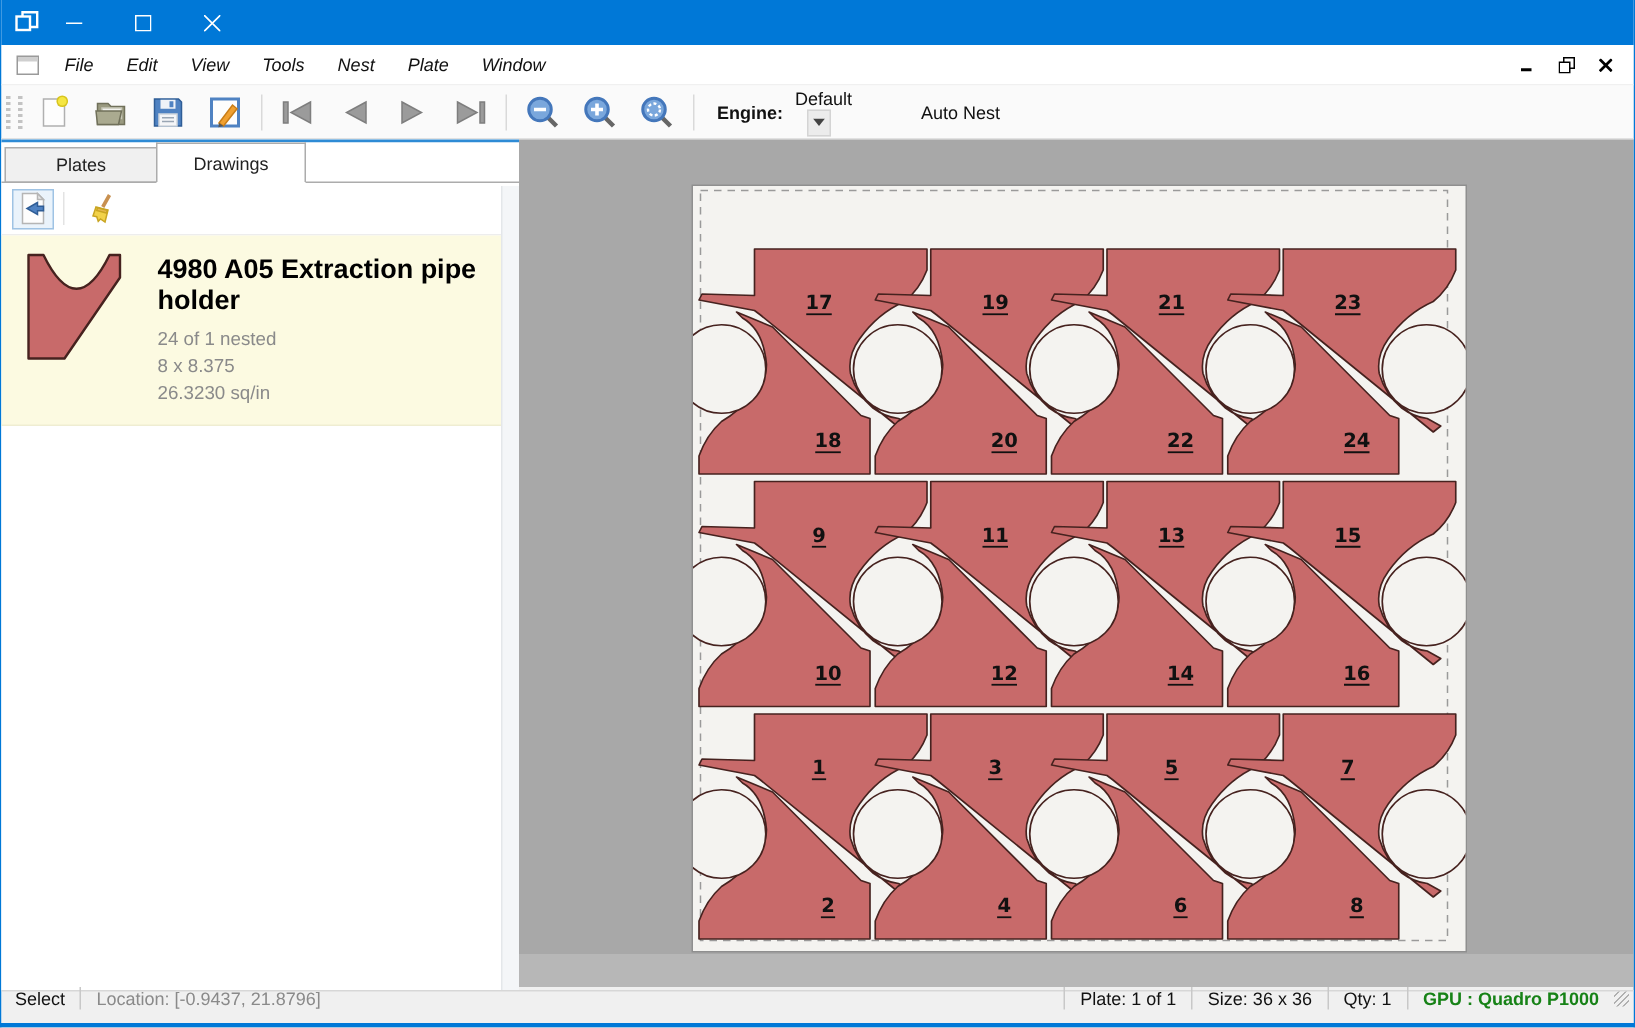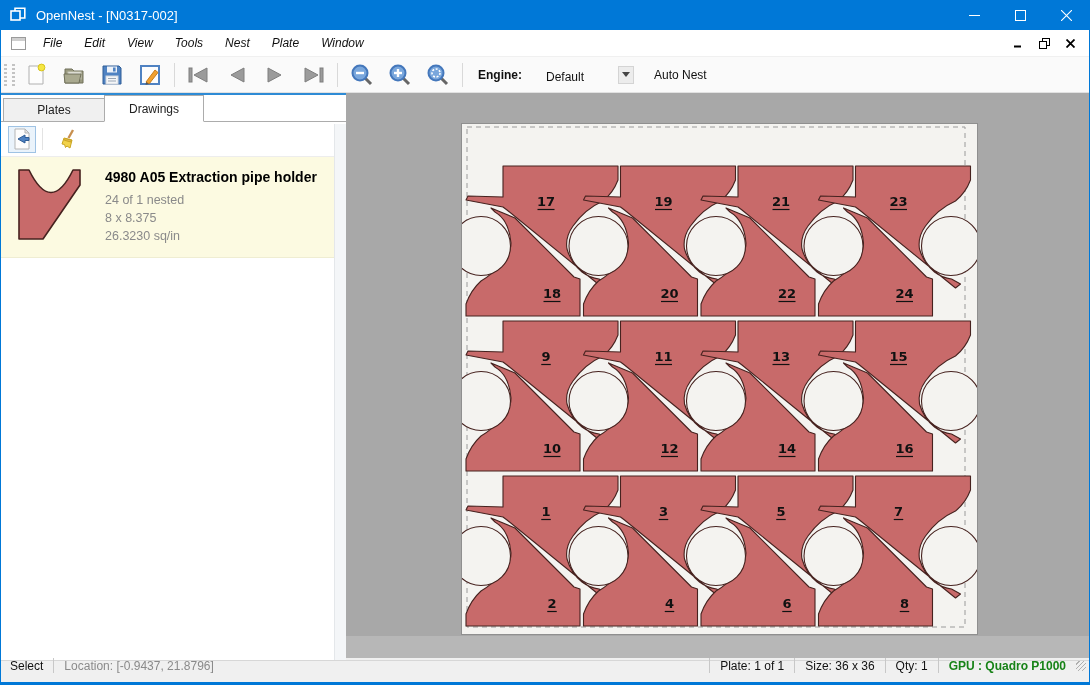--- a/index.html
+++ b/index.html
@@ -23,21 +23,21 @@
   .mdi-controls { margin-left:auto; display:flex; align-items:center; gap:4px; padding-right:8px; }
   .mdi-btn { width:22px; height:18px; display:flex; align-items:center; justify-content:center; color:#000; }
 
   
   .toolbar { height:36px; background:#fafafa; border-bottom:1px solid #e1e1e1; display:flex; align-items:center; flex:0 0 36px; }
   .grip { width:3px; height:22px; margin-left:3px; margin-right:2px;
           background:repeating-linear-gradient(to bottom,#c3c3c3 0 2px,transparent 2px 4px); }
   .tb-btn { width:38px; height:32px; display:flex; align-items:center; justify-content:center; border:1px solid transparent; border-radius:2px; }
   .tb-sep { width:1px; height:24px; background:#d9d9d9; margin:0 5px; }
   .engine-label { font-size:12px; font-weight:bold; color:#111; margin-left:10px; }
-  .engine-combo { display:flex; align-items:flex-end; margin-left:24px; }
+  .engine-combo { display:flex; align-items:flex-start; margin-left:8px;flex-direction:column; }
   .engine-value { font-size:12px; color:#111; width:64px; }
   .combo-arrow { width:16px; height:18px; background:#ececec; border:1px solid #d4d4d4; display:flex; align-items:center; justify-content:center; margin-left:8px; }
   .combo-arrow svg { display:block; }
   .autonest { font-size:12px; color:#111; margin-left:14px; padding:4px 6px; }
 
   
   .content { flex:1; display:flex; min-height:0; }
   .left-panel { width:345px; flex:0 0 345px; background:#fff; border-top:2px solid #2e8bd5; display:flex; flex-direction:column; position:relative; }
   .tabstrip { height:27px; display:flex; align-items:flex-end; background:#fff; position:relative; }
   .tabstrip:after { content:""; position:absolute; left:0; right:0; bottom:0; height:1px; background:#acacac; }
@@ -45,21 +45,21 @@
   .tab.plates { width:102px; margin-left:2px; }
   .tab.active { background:#fff; height:27px; line-height:26px; width:100px; border-bottom:1px solid #fff; z-index:2; }
   .panel-toolbar { height:35px; display:flex; align-items:center; border-bottom:1px solid #ededed; background:#fff; }
   .pt-btn { width:28px; height:27px; margin-left:7px; display:flex; align-items:center; justify-content:center; border:1px solid transparent; }
   .pt-btn.framed { border:1px solid #9fc3e4; background:#eaf3fb; }
   .pt-sep { width:1px; height:22px; background:#e3e3e3; margin:0 6px; }
 
   .drawing-card { background:#fcfae1; display:flex; padding:10px 8px 12px 10px; border-bottom:1px solid #efedd2; cursor:default; }
   .thumb { width:80px; height:76px; flex:0 0 80px; margin-right:14px; }
   .card-text { padding-top:2px; }
-  .card-title { font-size:14px; font-weight:bold; color:#000; margin-bottom:6px; }
+  .card-title { font-size:18px; font-weight:bold; color:#000; margin-bottom:6px; }
   .card-line { font-size:12.5px; color:#8a8a8a; line-height:18px; }
   .panel-rest { flex:1; background:#fff; }
   .panel-scroll { position:absolute; right:0; top:29px; bottom:0; width:12px; background:#f4f6f8; border-left:1px solid #e4e7ea; }
 
   
   .canvas { flex:1; background:#a8a8a8; position:relative; overflow:hidden; }
   .plate { position:absolute; left:116px; top:31px; width:515px; height:510px; background:#f4f3f0; box-shadow:0 0 0 1px #8f8f8f; }
   .plate svg { display:block; }
   .canvas-bottom-strip { position:absolute; left:0; right:0; bottom:2px; height:22px; background:#b7b7b7; }
   .canvas-bottom-line { position:absolute; left:0; right:0; bottom:0; height:2px; background:#f0f0f0; }
@@ -79,21 +79,20 @@
 </head>
 <body>
 
 <div class="window">
 
   <div class="titlebar">
     <svg class="app-icon" viewBox="0 0 16 16">
       <rect x="1" y="4" width="9" height="9" fill="none" stroke="#fff" stroke-width="1.6"></rect>
       <path d="M5,4 V1.2 H14.8 V11 H10" fill="none" stroke="#fff" stroke-width="1.6"></path>
     </svg>
-    <div class="title">OpenNest - [N0317-002]</div>
     <div class="caption-btn">
       <svg width="11" height="11" viewBox="0 0 11 11">
           <line x1="0" y1="5.5" x2="11" y2="5.5" stroke="#fff" stroke-width="1"></line>
         </svg>
     </div>
     <div class="caption-btn">
       <svg width="11" height="11" viewBox="0 0 11 11">
           <rect x="0.5" y="0.5" width="10" height="10" fill="none" stroke="#fff" stroke-width="1"></rect>
         </svg>
     </div>

